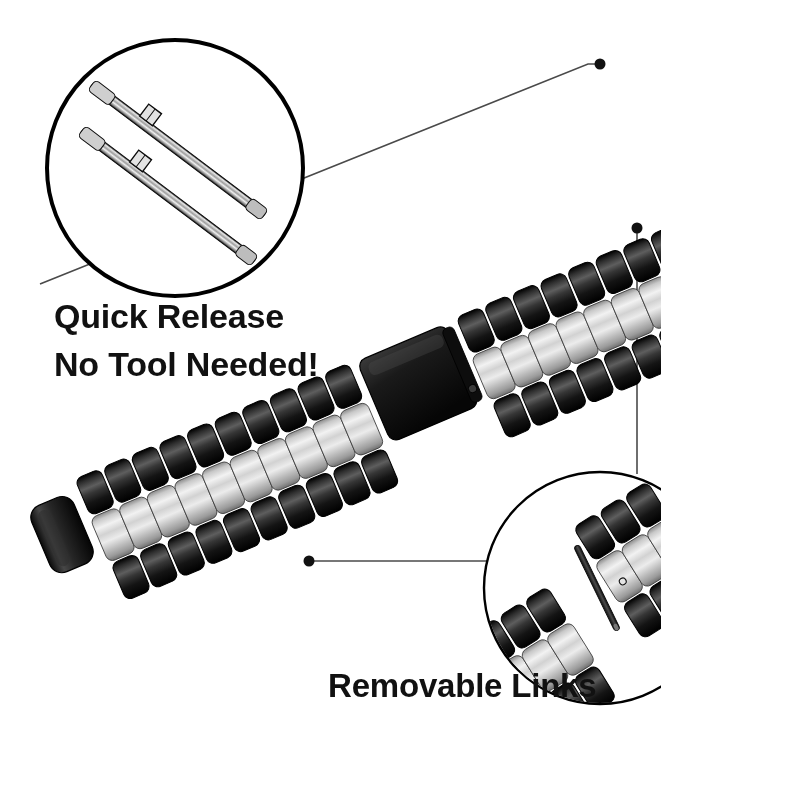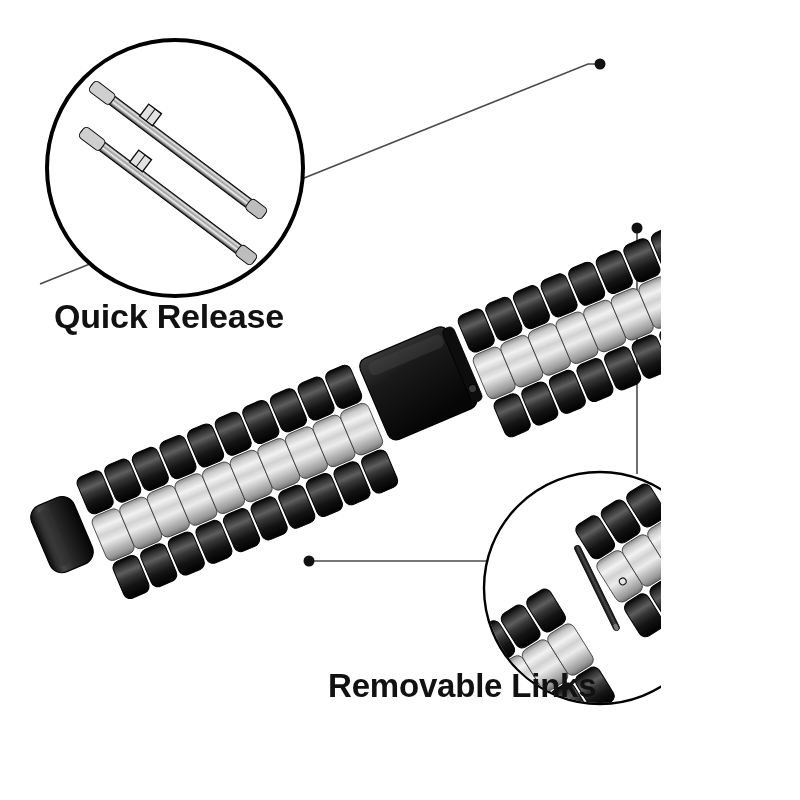--- a/index.html
+++ b/index.html
@@ -277,16 +277,17 @@
         <g transform="translate(597,588) rotate(64)">
           <rect x="-47" y="-3" width="94" height="6" rx="3" fill="url(#gPin)" stroke="#0b0b0b" stroke-width="0.9"></rect>
           <rect x="40" y="-2" width="7" height="4" rx="2" fill="#777777"></rect>
         </g>
       </g>
     </g>
   </svg>
 
   <div class="caption" id="caption-quick-release">Quick Release</div>
 
+  <div class="caption" id="caption-no-tool-needed">No Tool Needed!</div>
 
   <div class="caption" id="caption-removable-links">Removable Links</div>
 
 </div>
 
 </body></html>

